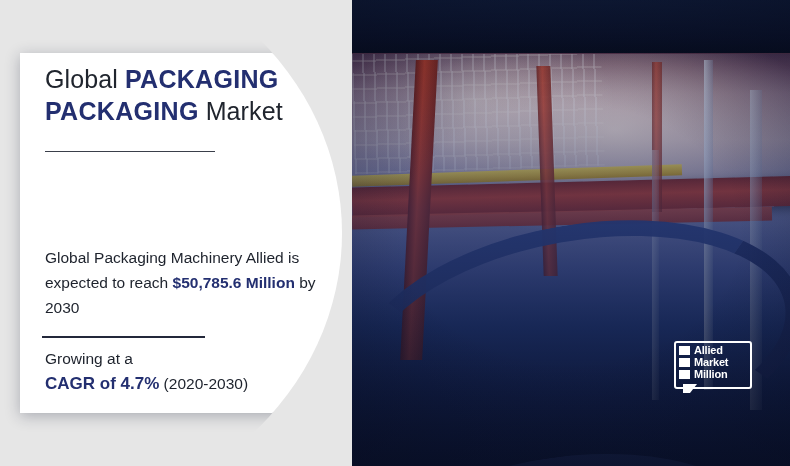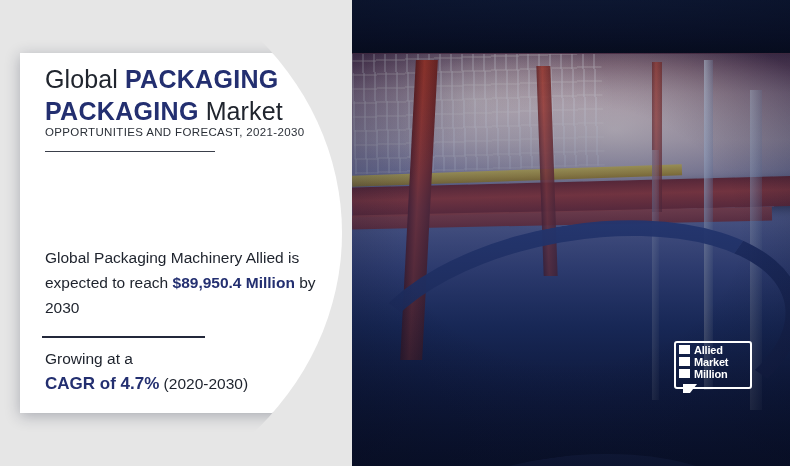--- a/index.html
+++ b/index.html
@@ -141,21 +141,21 @@
   .logo{position:absolute;left:674px;top:341px;width:74px;height:52px;}
   .logo .bubble{
     position:absolute;left:0;top:0;width:74px;height:44px;
     border:2px solid #ffffff;border-radius:3px;
   }
   .logo .tail{
     position:absolute;left:9px;top:43px;width:0;height:0;
     border-left:7px solid #ffffff;border-top:9px solid #ffffff;
     border-right:7px solid transparent;border-bottom:0 solid transparent;
   }
-  .logo .row{position:absolute;left:5px;height:10px;display:flex;align-items:flex-start;gap:4px;}
+  .logo .row{position:absolute;left:5px;height:10px;display:flex;align-items:flex-end;gap:4px;}
   .logo .sq{width:11px;height:9px;background:#ffffff;display:block;}
   .logo .lt{color:#ffffff;font-size:11px;font-weight:700;line-height:10px;white-space:nowrap;letter-spacing:-.2px;}
   .r1{top:4px;} .r2{top:16px;} .r3{top:28px;}
 </style>
 </head>
 <body>
 
 <div class="infographic">
 
   <div class="photo">
@@ -182,24 +182,23 @@
     <div class="layer ph-topband"></div>
     <div class="layer ph-botband"></div>
     <div class="layer ph-vignette"></div>
   </div>
 
   <div class="card">
     <div class="card-inner">
 
       <div class="title"><span>Global </span><b>PACKAGING</b><br><b>PACKAGING</b><span> Market</span></div>
 
-      <div class="subtitle">OPPORTUNITIES AND FORECAST, 2021-2030</div>
       <div class="rule-top"></div>
 
-      <div class="stat"><span>Global Packaging Machinery Allied is expected to reach </span><b>$89,950.4 Million</b><span> by 2030</span></div>
+      <div class="stat"><span>Global Packaging Machinery Allied is expected to reach </span><b>$50,785.6 Million</b><span> by 2030</span></div>
 
       <div class="rule-mid"></div>
 
       <div class="cagr"><span>Growing at a</span><br><b>CAGR of 4.7%</b><span> (2020-2030)</span></div>
 
     </div>
   </div>
 
   <div class="logo">
     <div class="bubble"></div>

